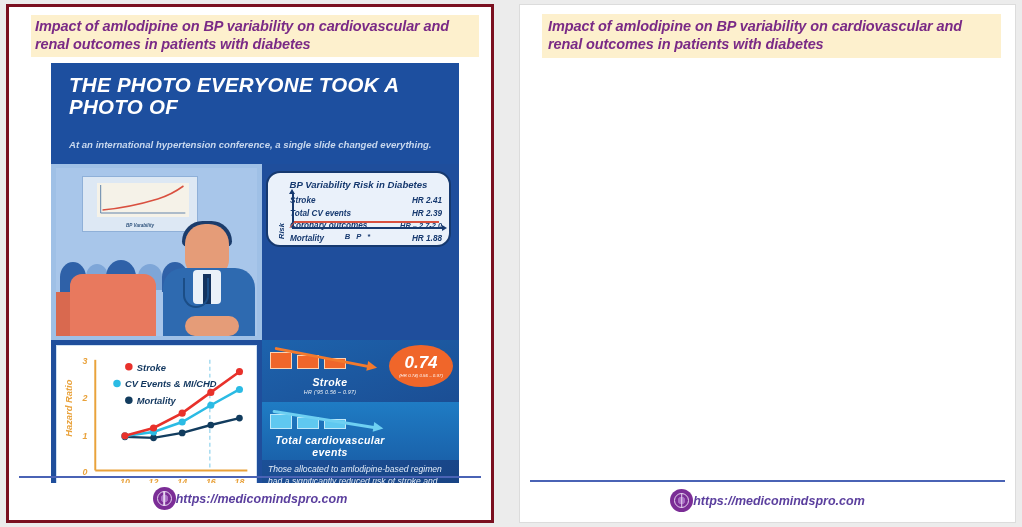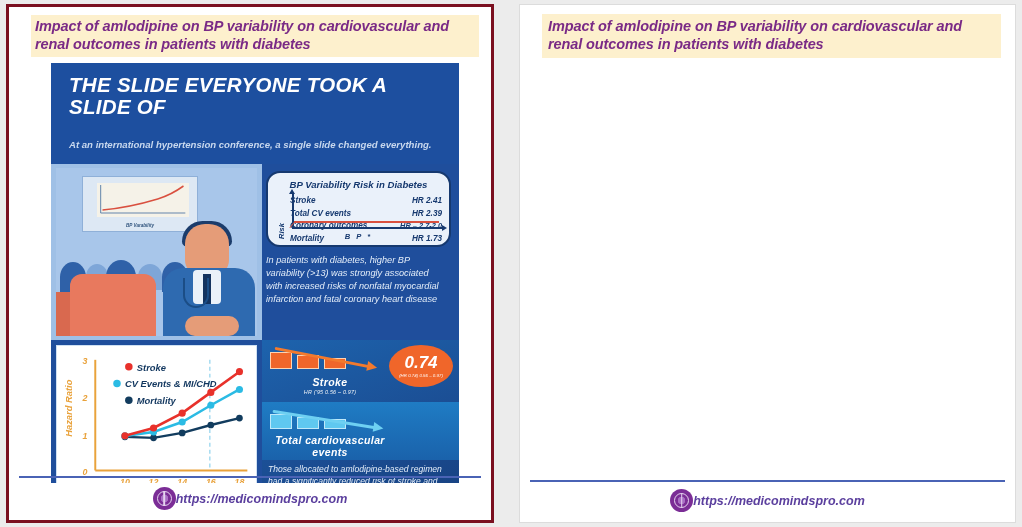--- a/index.html
+++ b/index.html
@@ -178,21 +178,21 @@
 
 <div class="stage">
 
   <div class="card card-left">
 
     <div class="title-bar">Impact of amlodipine on BP variability on cardiovascular and renal outcomes in patients with diabetes</div>
 
     <div class="info">
 
       <div class="info-head">
-        <h1>THE SLIDE EVERYONE TOOK A SLIDE OF</h1>
+        <h1>THE PHOTO EVERYONE TOOK A PHOTO OF</h1>
         <p>At an international hypertension conference, a single slide changed everything.</p>
       </div>
 
       <div class="info-mid">
 
         <div class="scene">
           <div class="scene-inner">
             <div class="screen">
               <div class="plot">
                 <svg width="100%" height="100%" viewBox="0 0 100 34" preserveAspectRatio="none">
@@ -241,27 +241,26 @@
                 <div class="row">
                   <span>Total CV events</span>
                   <span class="v">HR 2.39</span>
                 </div>
                 <div class="row small">
                   <span>Coronary outcomes</span>
                   <span class="v">HR – 2.7-2.0</span>
                 </div>
                 <div class="row">
                   <span>Mortality</span>
-                  <span class="v">HR 1.73</span>
+                  <span class="v">HR 1.88</span>
                 </div>
               </div>
             </div>
             <div class="xlab">B P *</div>
           </div>
-          <div class="risk-note">In patients with diabetes, higher BP variability (&gt;13) was strongly associated with increased risks of nonfatal myocardial infarction and fatal coronary heart disease</div>
         </div>
       </div>
 
       <div class="info-bot">
 
         <div class="chartwrap">
           <div class="chartbox">
             <svg width="100%" height="100%" viewBox="0 0 200 160">
 
               <line x1="38" y1="14" x2="38" y2="126" stroke="#e9a23b" stroke-width="2"></line>

